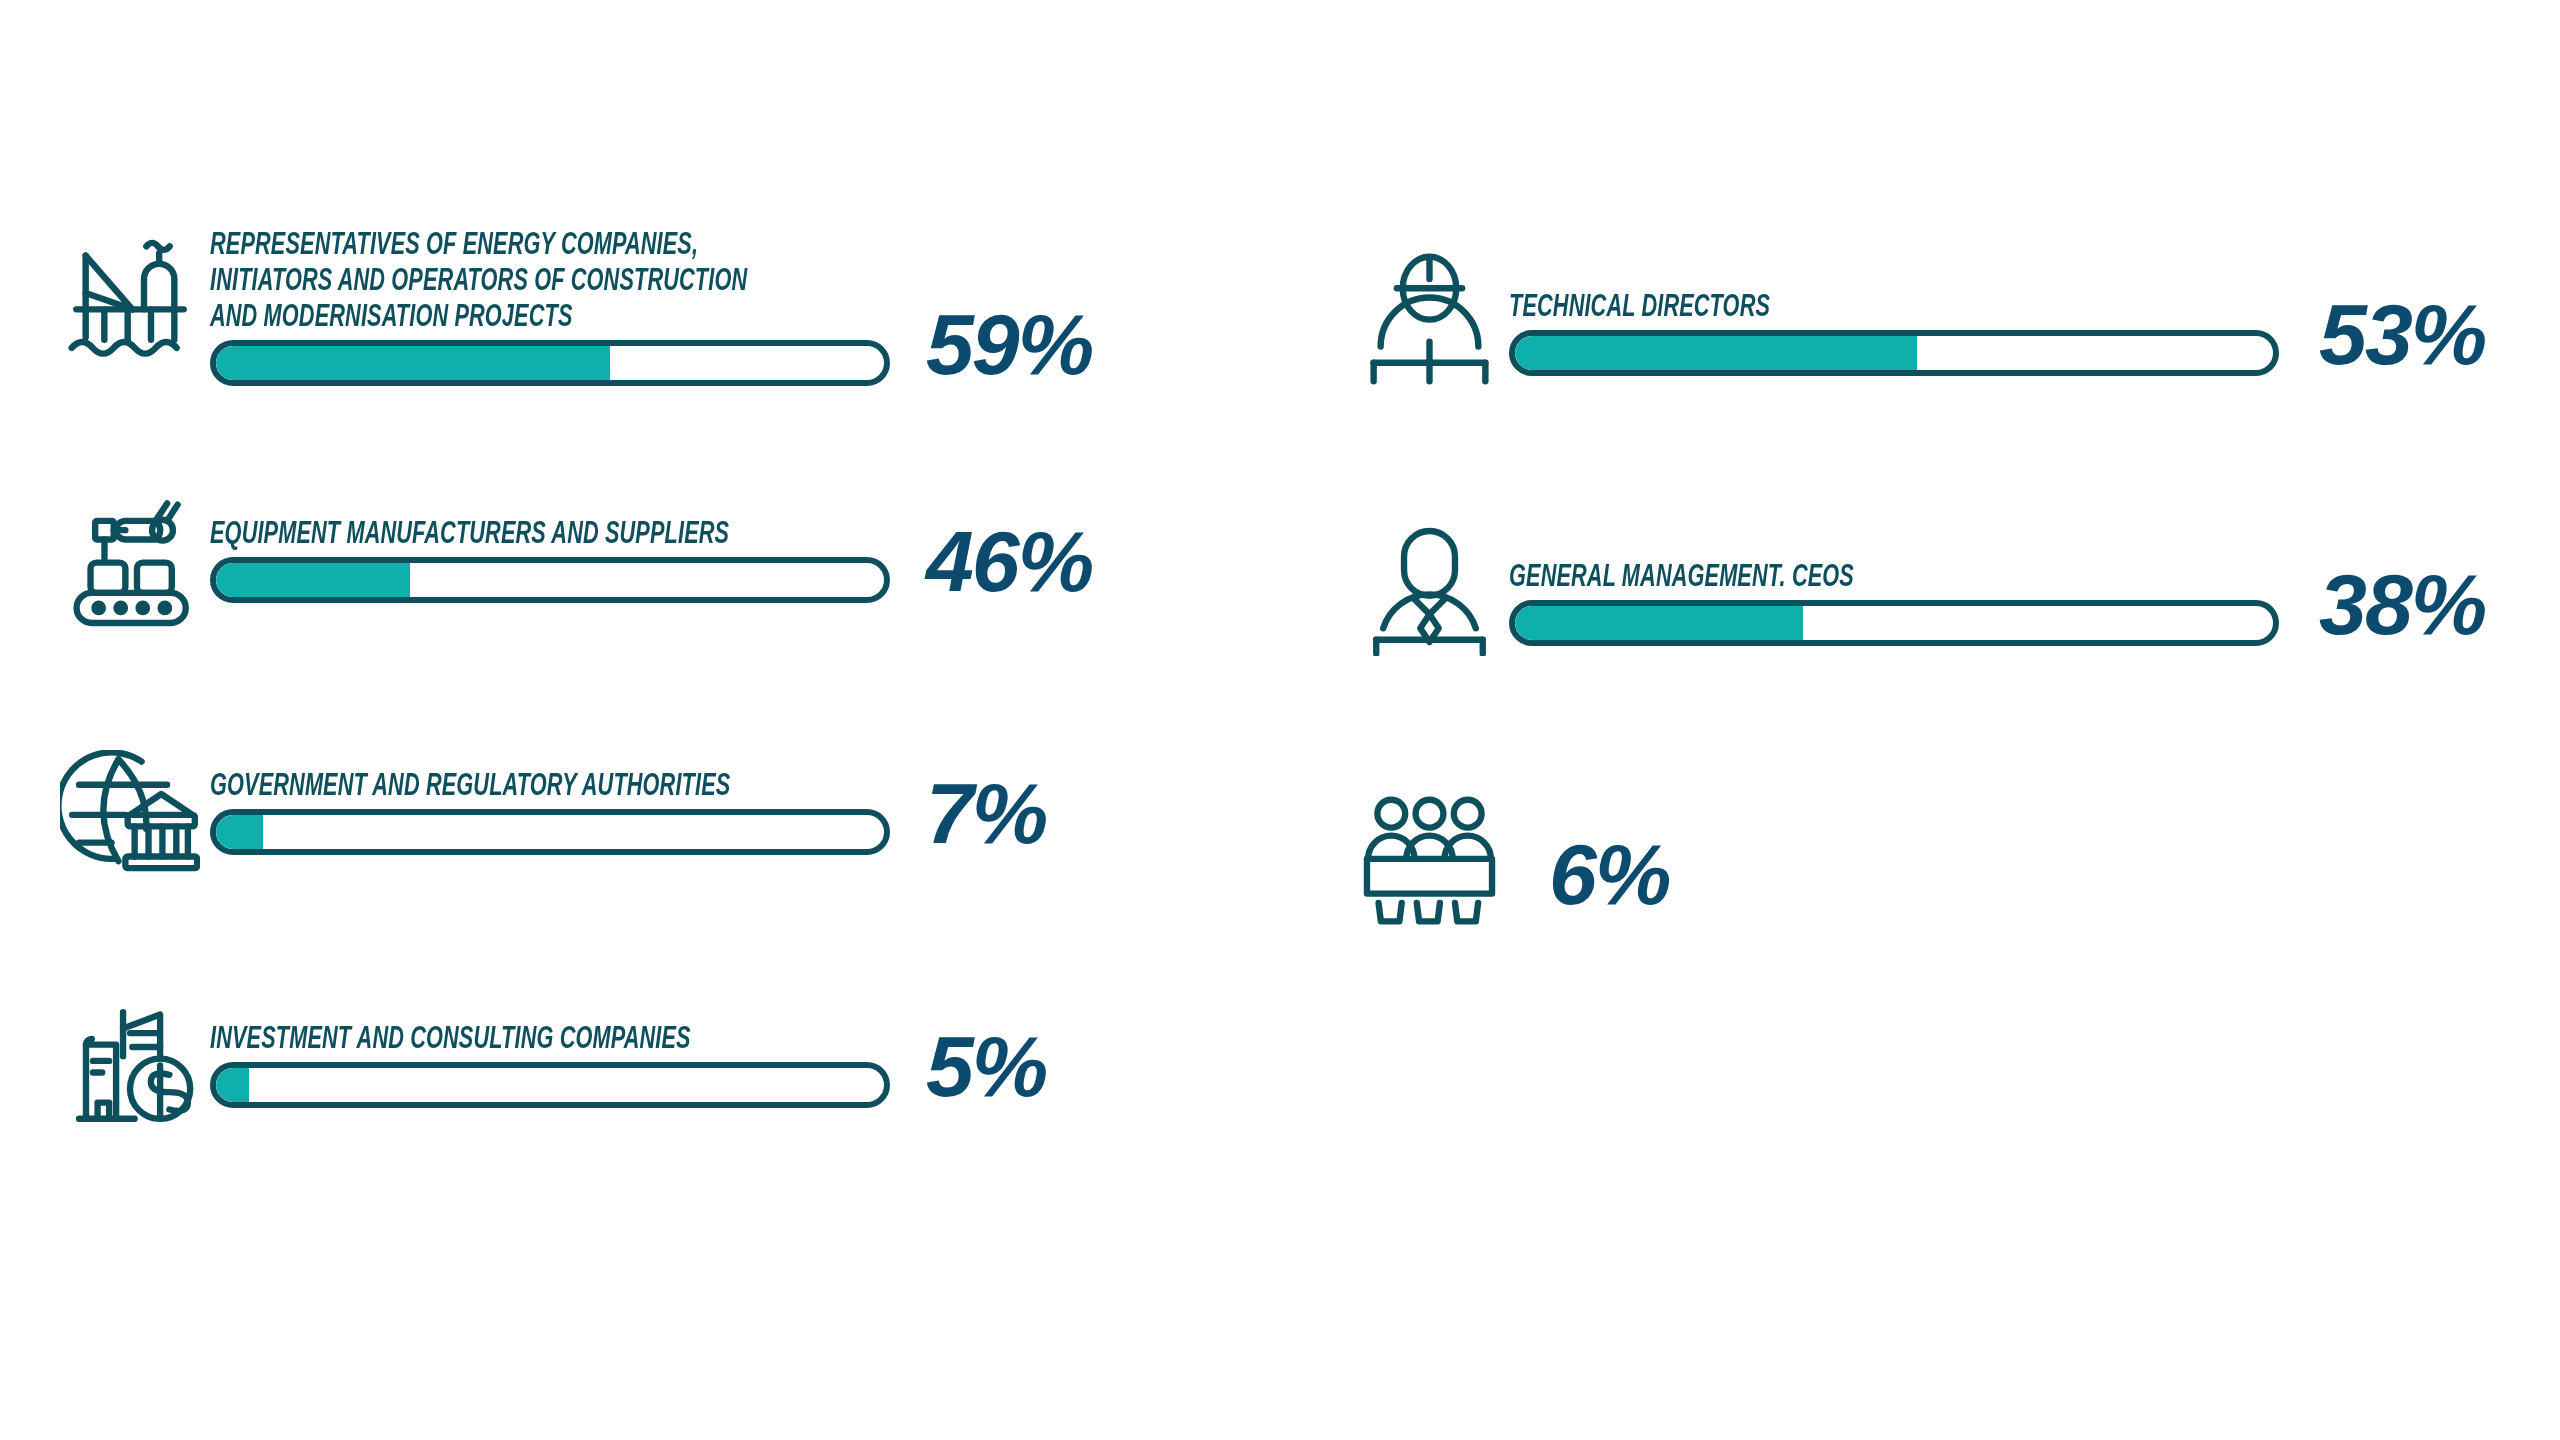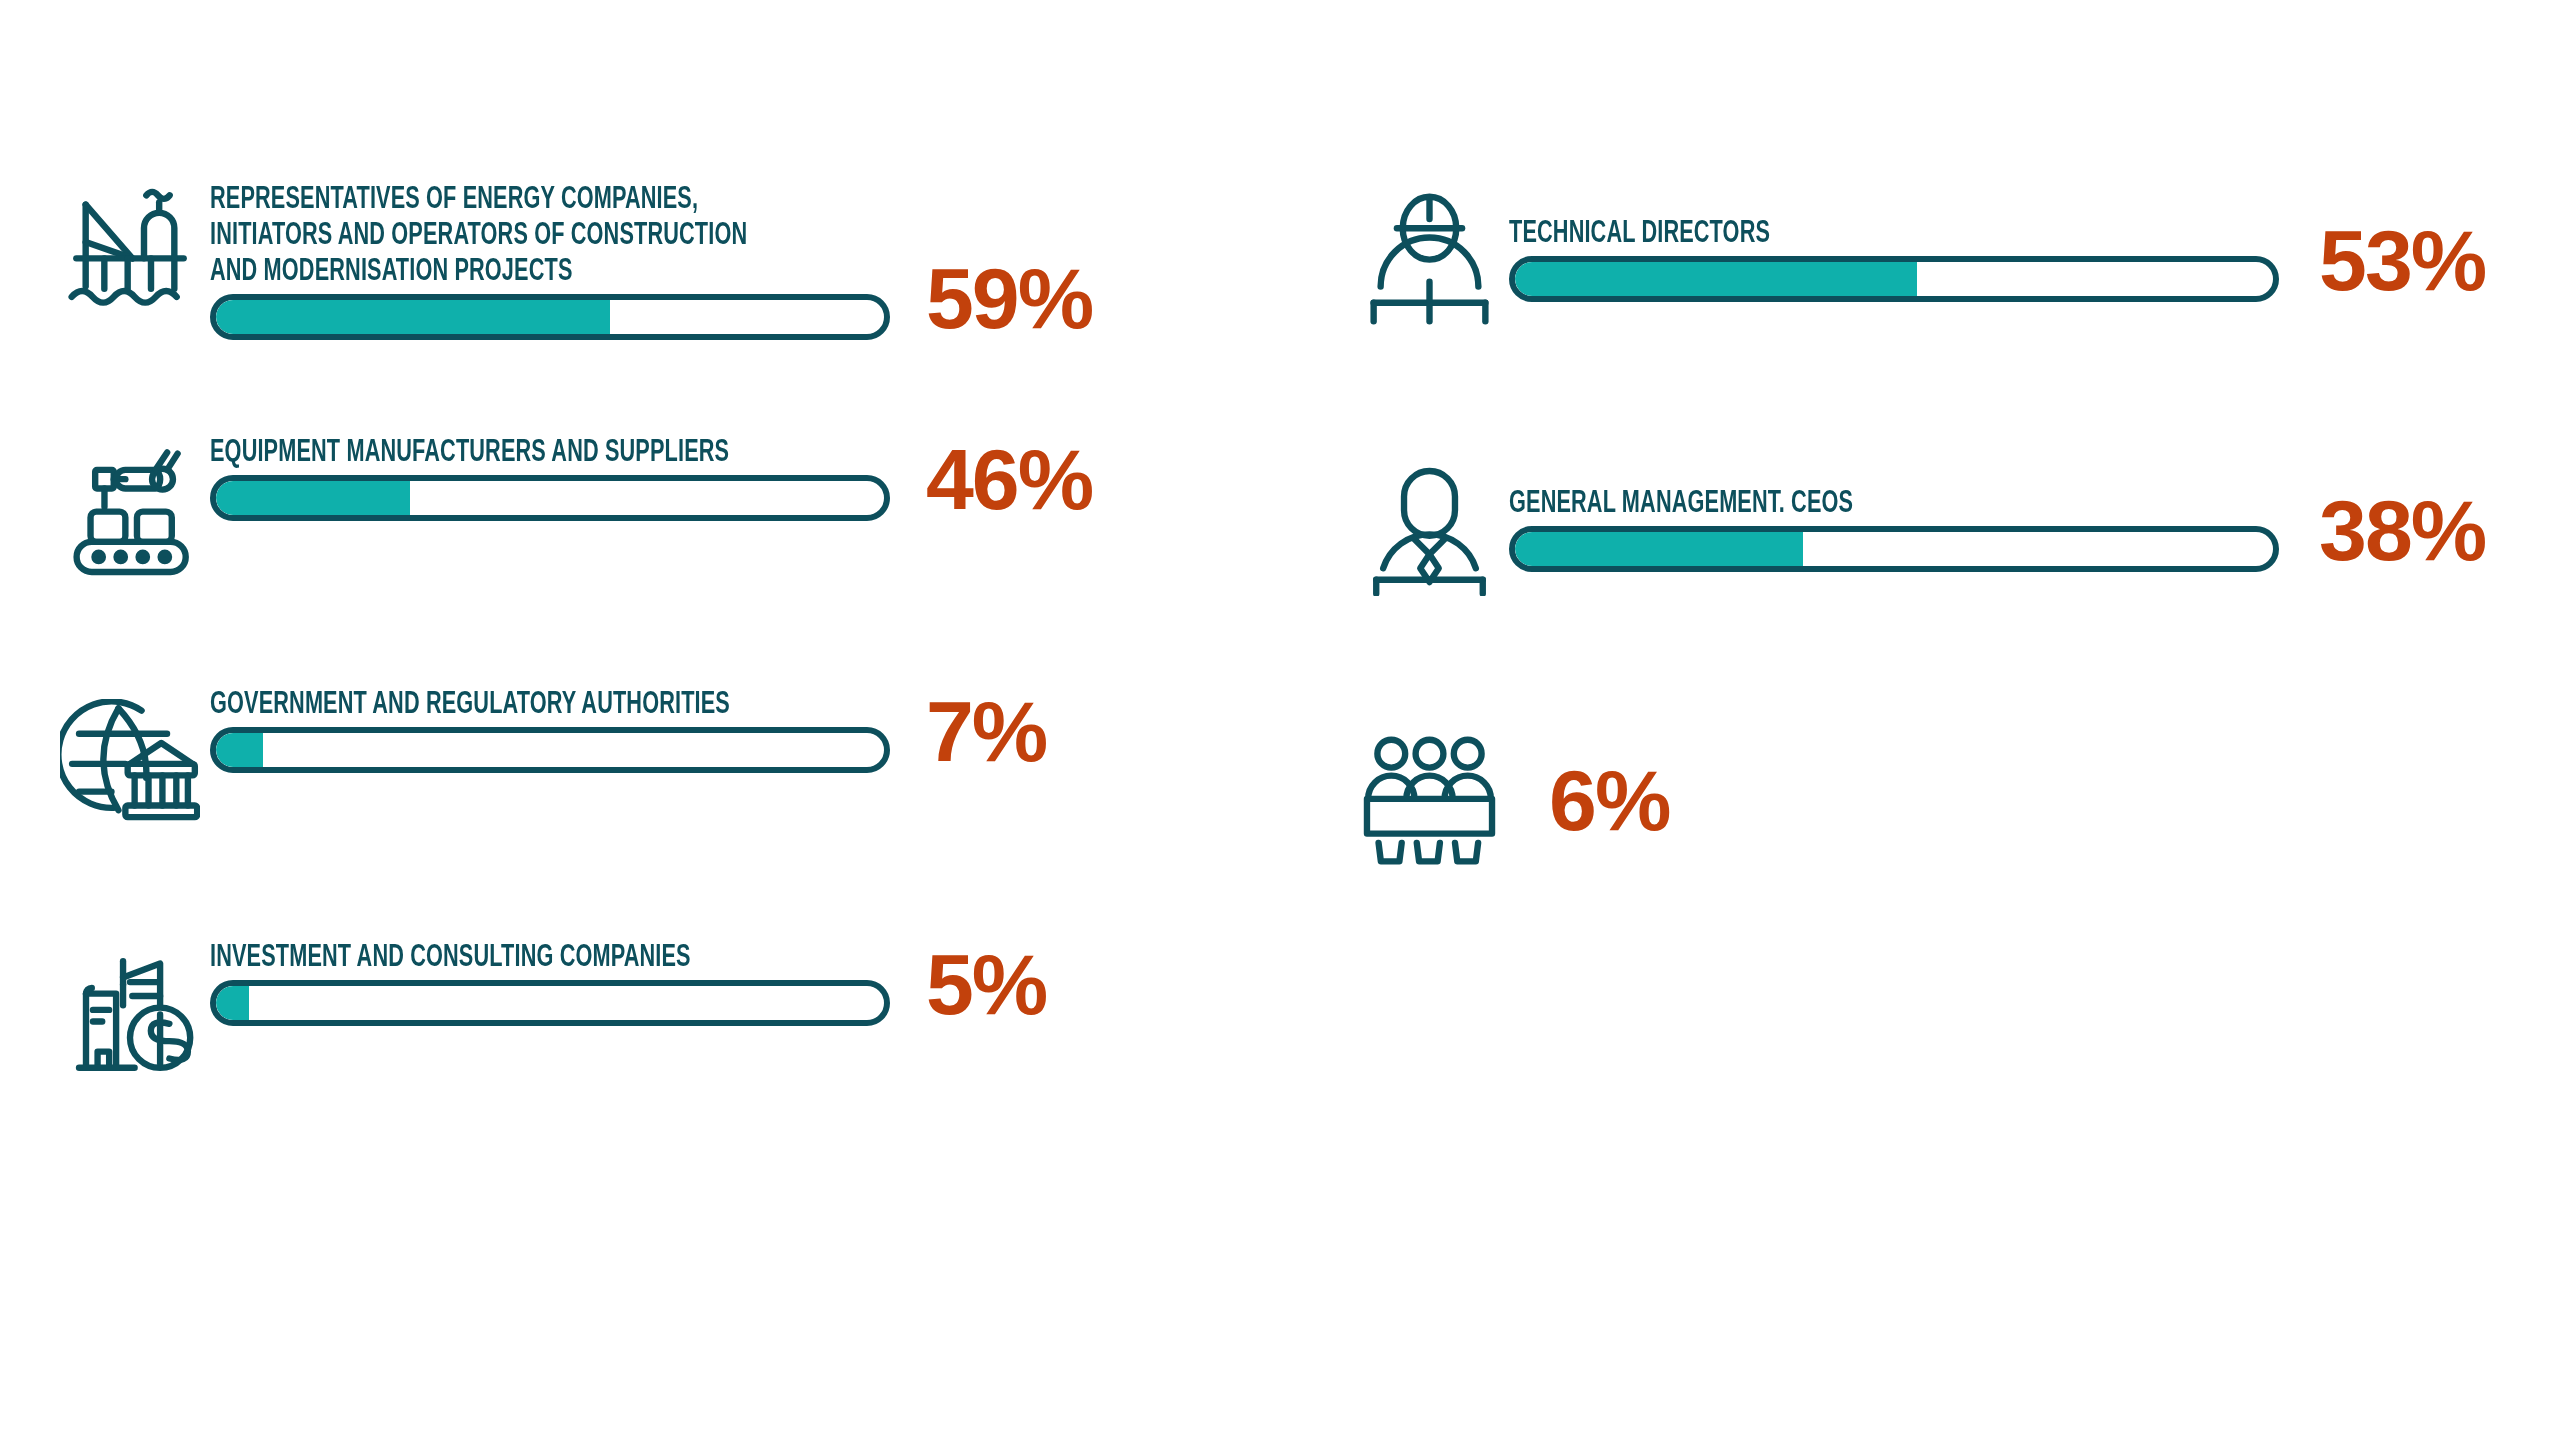--- a/index.html
+++ b/index.html
@@ -39,23 +39,24 @@
     justify-content: flex-start;
     box-sizing: border-box;
   }
   .column-left  { width: 1320px; padding-left: 10px; }
   .column-right { width: 1200px; padding-left: 10px; }
 
   
   .row {
     display: flex;
     flex-direction: row;
-    align-items: flex-start;
+    align-items: center;
     height: 270px;
     box-sizing: border-box;
+    font-style: italic;
   }
 
   .icon-cell {
     width: 160px;
     min-width: 160px;
     height: 150px;
     display: flex;
     align-items: flex-end;
     justify-content: center;
     padding-bottom: 4px;
@@ -110,21 +111,21 @@
     position: absolute;
     left: 0;
     top: 0;
     bottom: 0;
     background: #0fb0ab;
     border-radius: 20px 0 0 20px;
     min-width: 26px;
   }
 
   .pct {
-    color: #c2410c;
+    color: #0c4a6e;
     font-family: "Liberation Sans", sans-serif;
     font-weight: 700;
     font-size: 86px;
     line-height: 80px;
     letter-spacing: -2px;
     padding-left: 36px;
     padding-bottom: 2px;
     white-space: nowrap;
   }
   .column-right .pct { padding-left: 40px; margin-top: 40px; }

